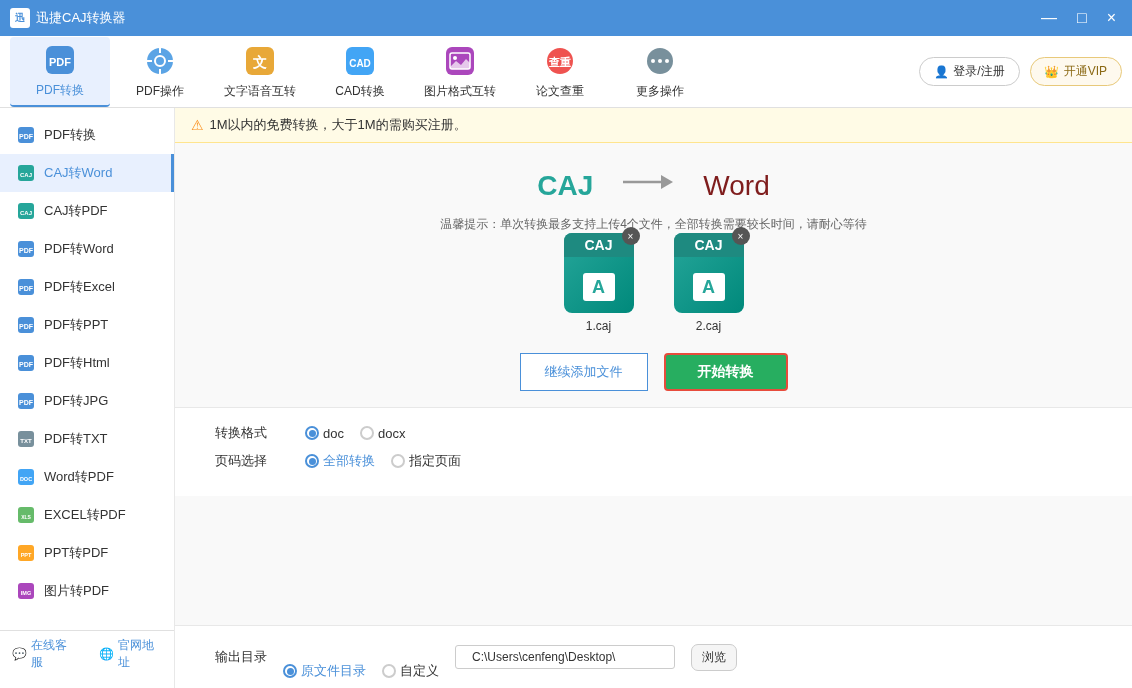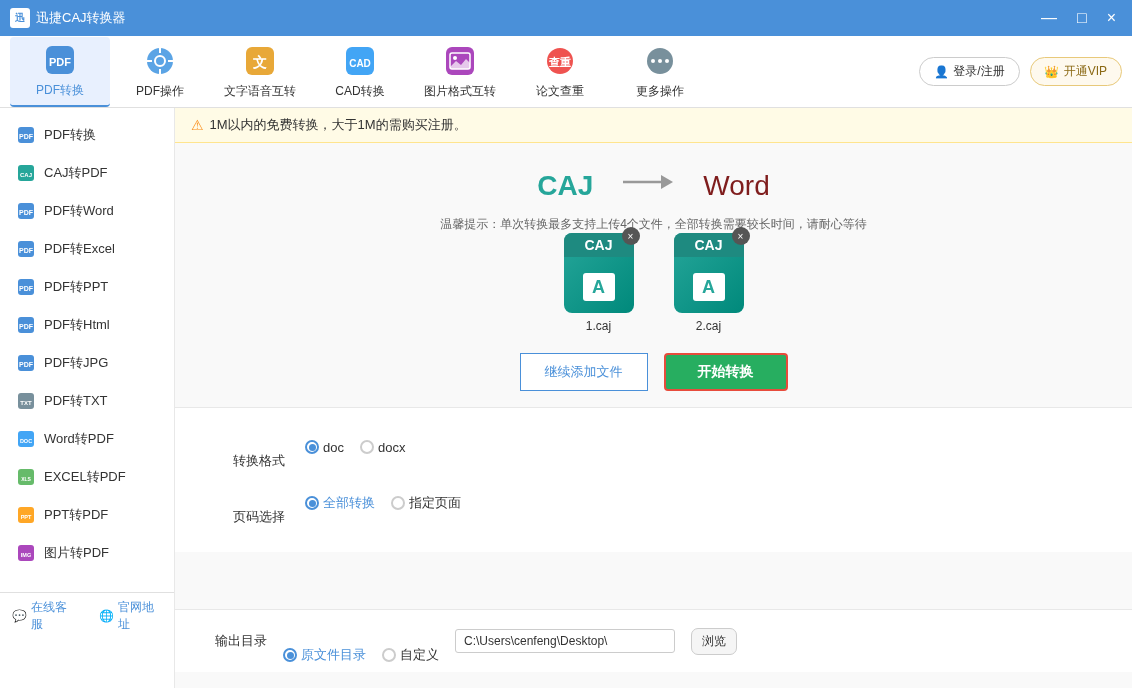--- a/index.html
+++ b/index.html
@@ -159,42 +159,42 @@
     }
 
     
     .options-area {
       border-top: 1px solid #e8e8e8; padding: 16px 40px;
       background: white;
     }
     .option-row {
       display: flex; align-items: center; gap: 20px; margin-bottom: 10px;
     }
-    .option-label { width: 70px; text-align: right; color: #333; font-size: 13px; margin-top: 28px; }
+    .option-label { width: 70px; color: #333; font-size: 13px; }
     .radio-group { display: flex; align-items: center; gap: 16px; }
     .radio-item { display: flex; align-items: center; gap: 4px; cursor: pointer; font-size: 13px; color: #333; }
     .radio-dot {
       width: 14px; height: 14px; border: 2px solid #ccc; border-radius: 50%;
       display: flex; align-items: center; justify-content: center;
     }
     .radio-dot.checked { border-color: #4a90d9; }
     .radio-dot.checked::after {
       content: ''; width: 7px; height: 7px; background: #4a90d9; border-radius: 50%;
     }
 
     
     .output-bar {
       background: white; border-top: 1px solid #e8e8e8;
       padding: 8px 40px; display: flex; align-items: center; gap: 16px;
-      position: absolute; bottom: 16px; width: 100%;
+      position: absolute; bottom: 0; width: 100%;
     }
     .output-label { color: #333; font-size: 13px; }
     .output-radio-group { display: flex; align-items: center; gap: 16px; margin-top: 28px; }
     .output-path-input {
-      border: 1px solid #ccc; border-radius: 3px; padding: 4px 8px;
+      border: 1px solid #ccc; border-radius: 3px; padding: 4px 16px;
       font-size: 12px; color: #333; width: 220px;
     }
     .btn-browse {
       border: 1px solid #ccc; background: #f5f5f5; border-radius: 7px;
       padding: 4px 10px; cursor: pointer; font-size: 12px; color: #333;
     }
     .icon-caj { background: linear-gradient(135deg, #26a69a, #00897b); }
   </style>
 </head>
 <body>
@@ -300,20 +300,29 @@
 
   <div class="sidebar">
     <div class="sidebar-item">
       <span class="sidebar-icon">
         <svg width="18" height="18" viewBox="0 0 18 18">
             <rect x="1" y="1" width="16" height="16" rx="3" fill="#4a90d9"></rect>
             <text x="9" y="13" text-anchor="middle" fill="white" font-size="7" font-weight="bold">PDF</text>
           </svg>
       </span>
       <span>PDF转换</span>
+    </div>
+    <div class="sidebar-item active">
+      <span class="sidebar-icon">
+        <svg width="18" height="18" viewBox="0 0 18 18">
+            <rect x="1" y="1" width="16" height="16" rx="3" fill="#26a69a"></rect>
+            <text x="9" y="13" text-anchor="middle" fill="white" font-size="6" font-weight="bold">CAJ</text>
+          </svg>
+      </span>
+      <span>CAJ转Word</span>
     </div>
     <div class="sidebar-item">
       <span class="sidebar-icon">
         <svg width="18" height="18" viewBox="0 0 18 18">
             <rect x="1" y="1" width="16" height="16" rx="3" fill="#26a69a"></rect>
             <text x="9" y="13" text-anchor="middle" fill="white" font-size="6" font-weight="bold">CAJ</text>
           </svg>
       </span>
       <span>CAJ转PDF</span>
     </div>

